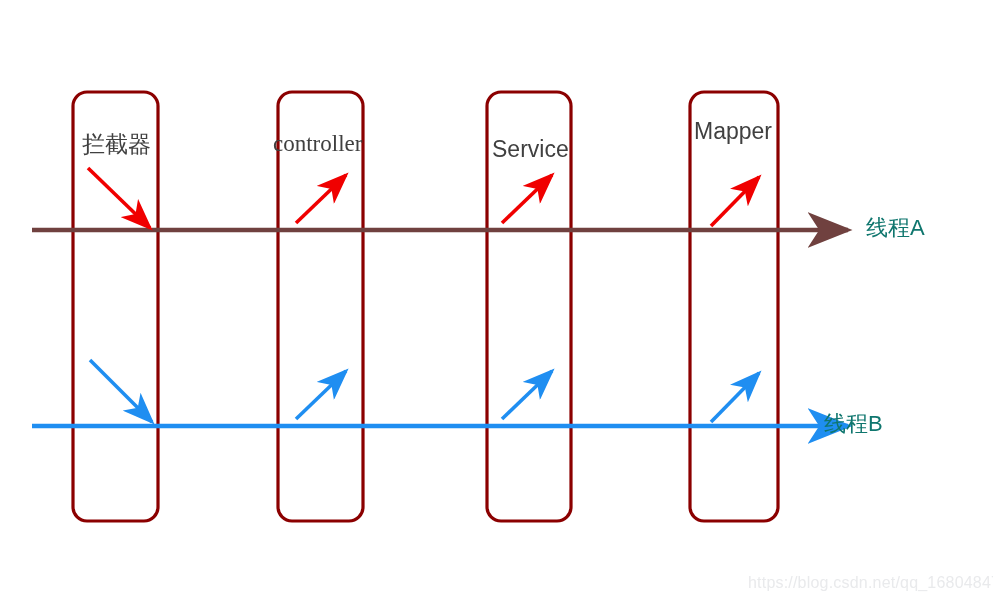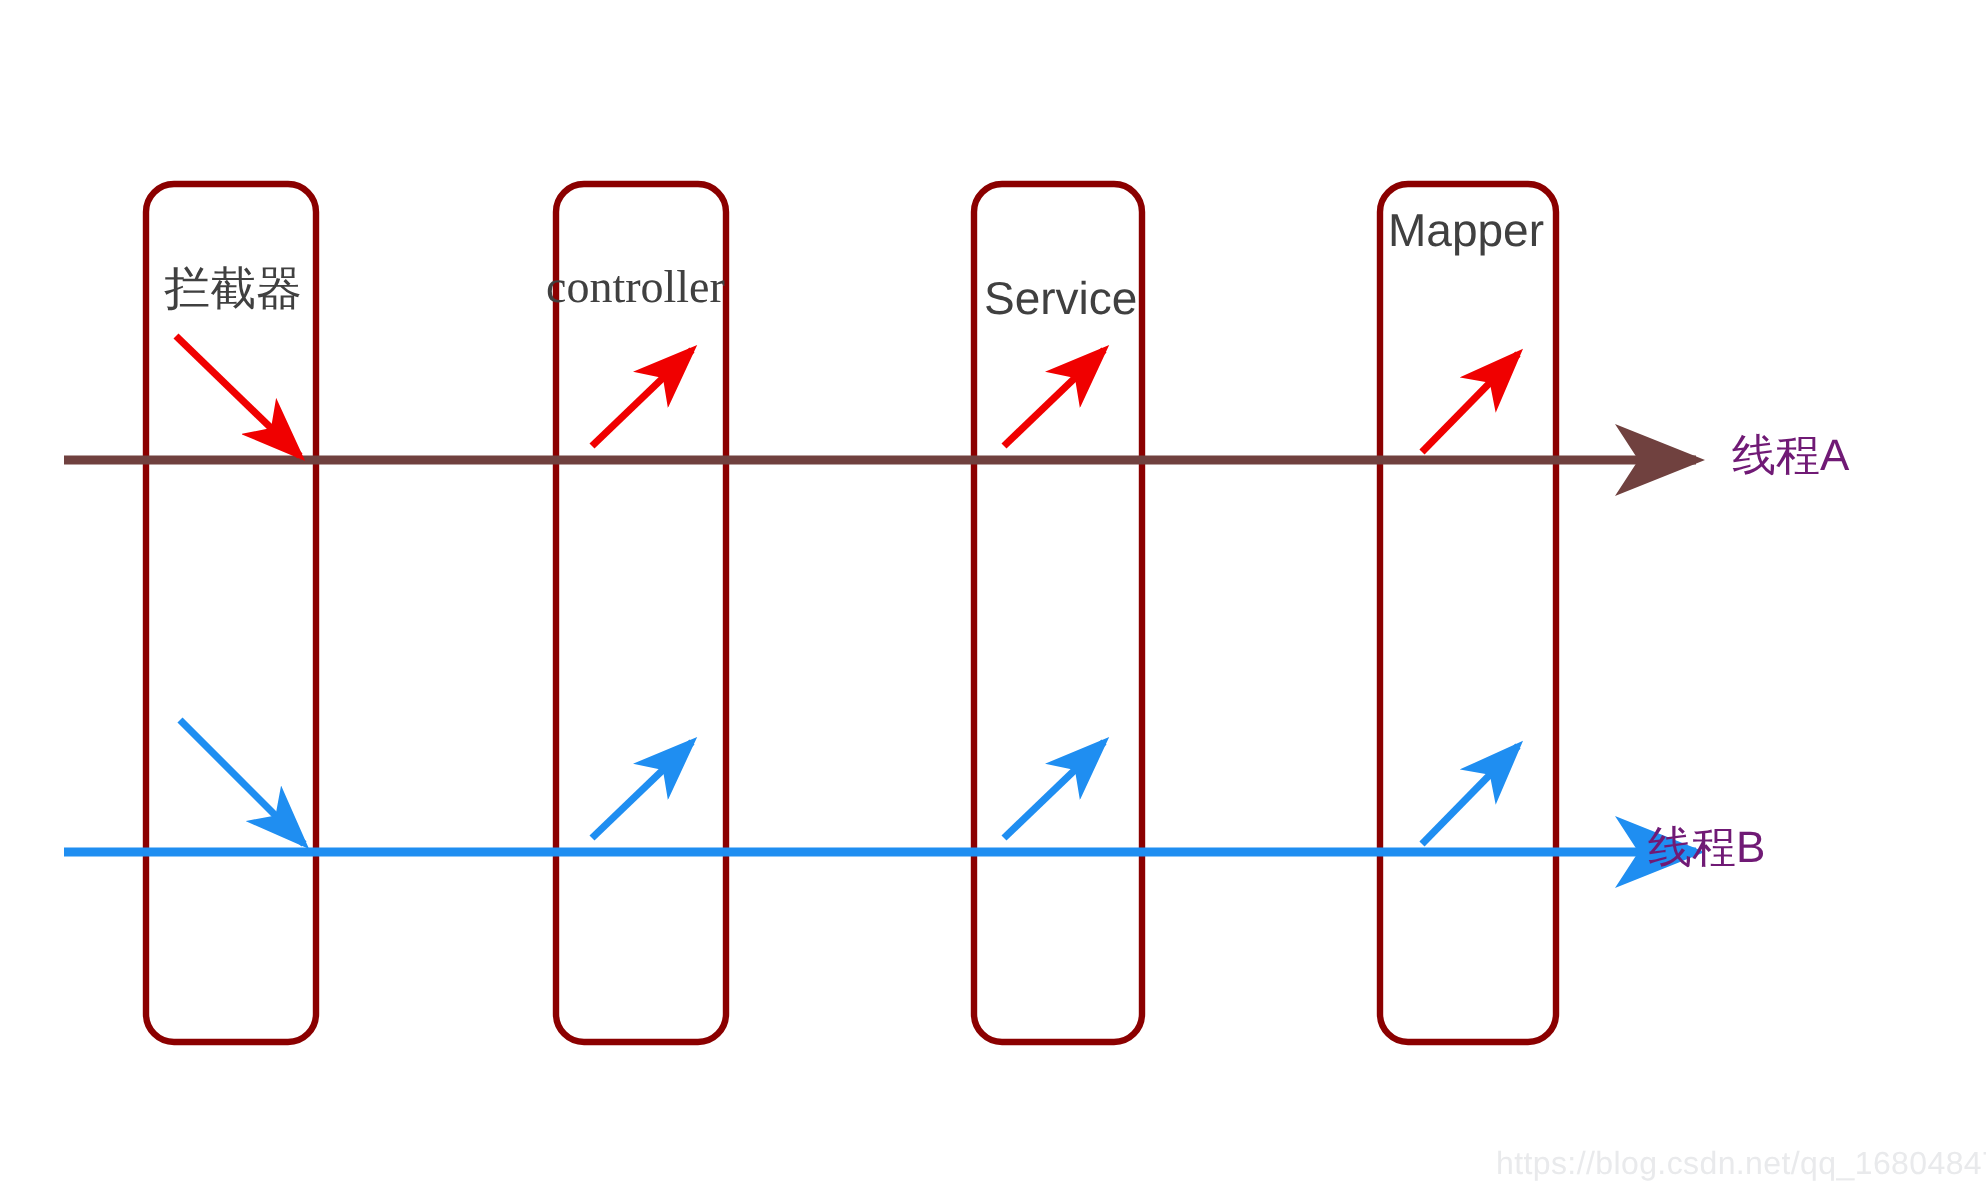--- a/index.html
+++ b/index.html
@@ -27,21 +27,21 @@
   .box-label {
     position: absolute;
     color: #404040;
     font-size: 23px;
     line-height: 1;
     white-space: nowrap;
     font-family: "Liberation Sans", "DejaVu Sans", sans-serif;
   }
   .lane-label {
     position: absolute;
-    color: #701a75;
+    color: #0f766e;
     font-size: 22px;
     line-height: 1;
     white-space: nowrap;
     font-family: "Liberation Sans", "DejaVu Sans", sans-serif;
   }
   .watermark {
     position: absolute;
     color: #e9eaec;
     font-size: 16px;
     line-height: 1;
@@ -94,21 +94,21 @@
       <line x1="711" y1="422" x2="759" y2="373" stroke="#1f8ef1" stroke-width="3.6" marker-end="url(#arrowhead-blue)"></line>
     </g>
   </svg>
 
   <div class="box-label" style="left:82px; top:133px;">拦截器</div>
 
   <div class="box-label" style="left:273px; top:132px;font-family:Liberation Serif, serif;">controller</div>
 
   <div class="box-label" style="left:492px; top:138px;">Service</div>
 
-  <div class="box-label" style="left:694px; top:104px;">Mapper</div>
+  <div class="box-label" style="left:694px; top:120px;">Mapper</div>
 
   <div class="lane-label" style="left:866px; top:217px;">线程A</div>
 
   <div class="lane-label" style="left:824px; top:413px;">线程B</div>
 
   <div class="watermark" style="left:748px; top:575px;">https://blog.csdn.net/qq_16804847</div>
 
 </div>
 
 </body></html>

